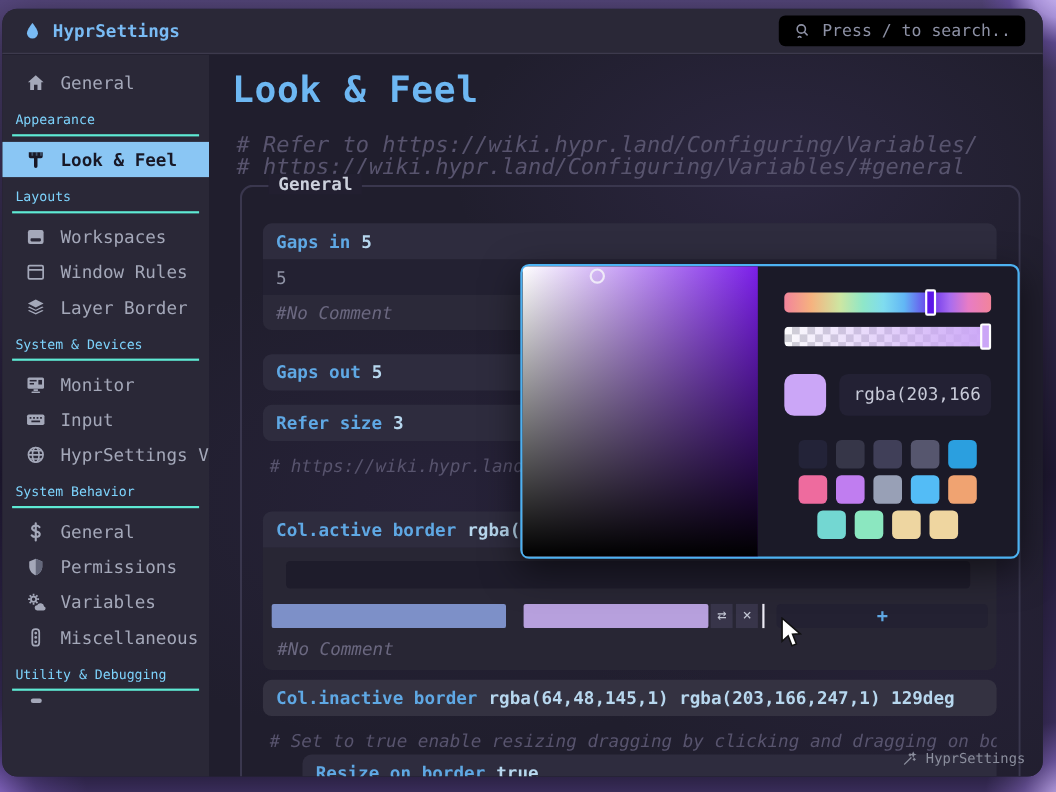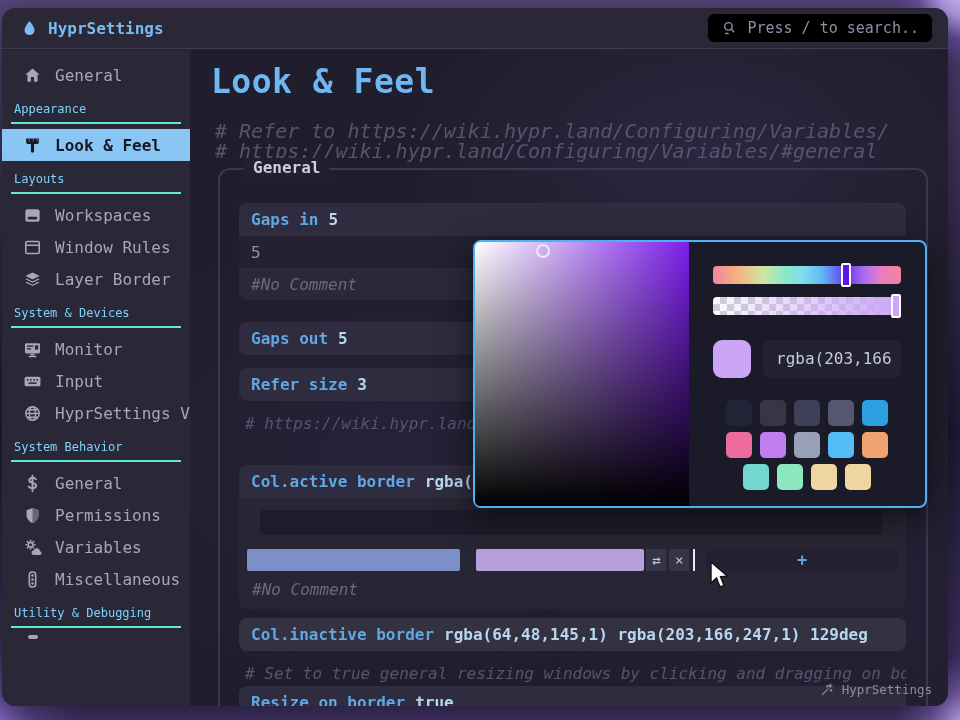--- a/index.html
+++ b/index.html
@@ -74,21 +74,21 @@
   .mini-btn { width:20px; height:22px; background:#38354a; display:flex; align-items:center;
               justify-content:center; color:#c3c7d4; font-size:14px; cursor:pointer; }
   .swap { margin-left:2px; } .xbtn { margin-left:3px; }
   .caret { width:2px; height:22px; background:#eceaf4; margin-left:4px; }
   .add-btn { width:192px; height:22px; margin-left:11px; background:#232132; border-radius:4px;
              color:#5fa8e4; display:flex; align-items:center; justify-content:center;
              font-size:17px; font-weight:bold; cursor:pointer; }
   .body-comment { margin:9px 0 2px 5px; color:#6b6880; font-style:italic; font-size:16px; }
   .b4 { margin-bottom:9px;margin-top:32px; }
   .b5 .hrow { background:#343241; } .b5 { margin-bottom:13px; }
-  .b6 { margin-top:3px; }
+  .b6 { margin-top:3px;margin-left:36px; }
 
   
   #picker { position:absolute; left:473px; top:240px; width:454px; height:268px; background:#1b1a28;
             border:2px solid #4db2f2; border-radius:8px; box-shadow:0 10px 34px rgba(0,0,0,.55); z-index:40; }
   .sat { position:absolute; left:0; top:0; bottom:0; width:214px; border-radius:5px 0 0 5px;
          background:linear-gradient(to bottom, rgba(0,0,0,0), #000), linear-gradient(to right, #fff, #7b1fe9);
          cursor:crosshair; }
   .sat-cursor { position:absolute; width:14px; height:14px; border:2px solid #efeaf8; border-radius:50%;
                 transform:translate(-50%,-50%); }
   .panel { position:absolute; left:214px; top:0; right:0; bottom:0; padding:24px 24px 0 24px; }
@@ -333,21 +333,21 @@
           </div>
         </div>
 
         <div class="b5">
           <div class="hrow">
             <span class="nm">Col.inactive border</span>
             <span class="vl">rgba(64,48,145,1) rgba(203,166,247,1) 129deg</span>
           </div>
         </div>
 
-        <div class="loose-comment"># Set to true general resizing windows by clicking and dragging on bo</div>
+        <div class="loose-comment"># Set to true enable resizing dragging by clicking and dragging on bo</div>
 
         <div class="b6">
           <div class="hrow">
             <span class="nm">Resize on border</span>
             <span class="vl">true</span>
           </div>
         </div>
 
       </div>
     </div>

